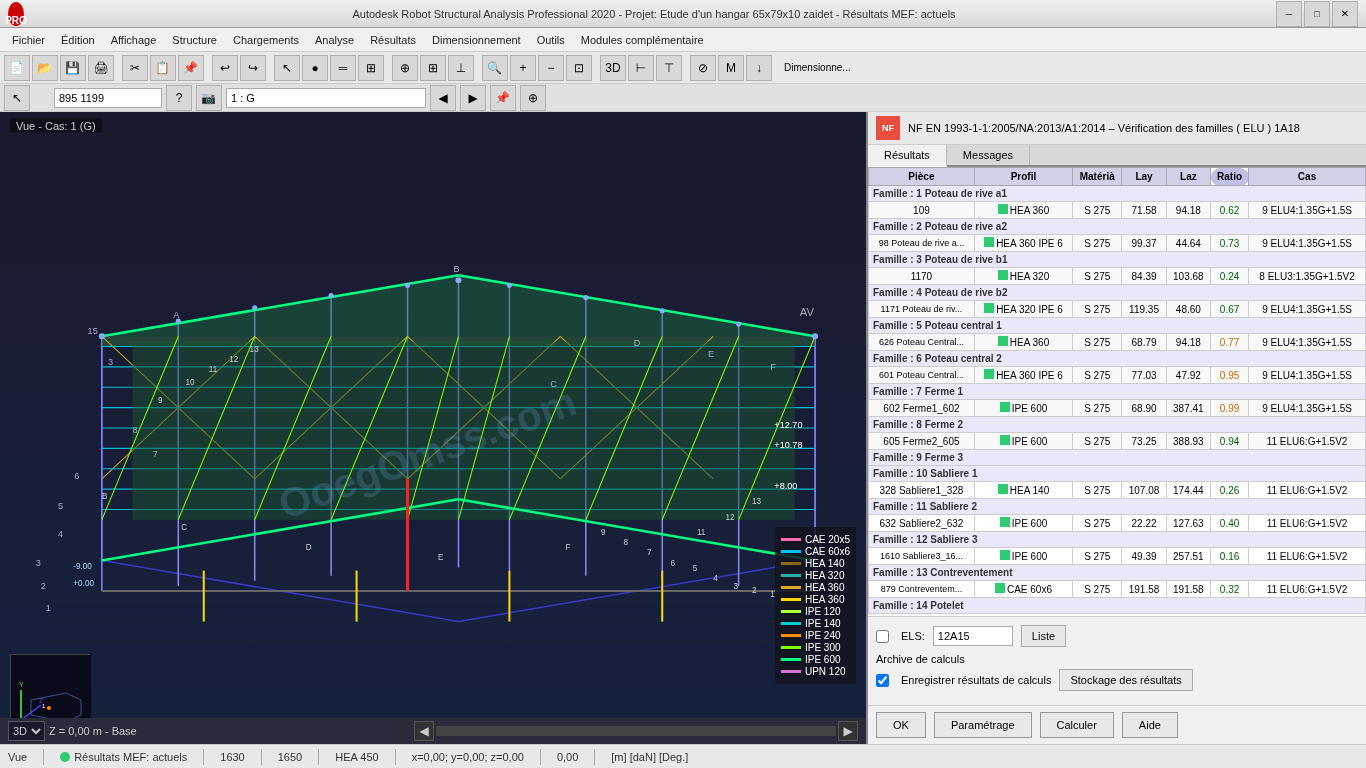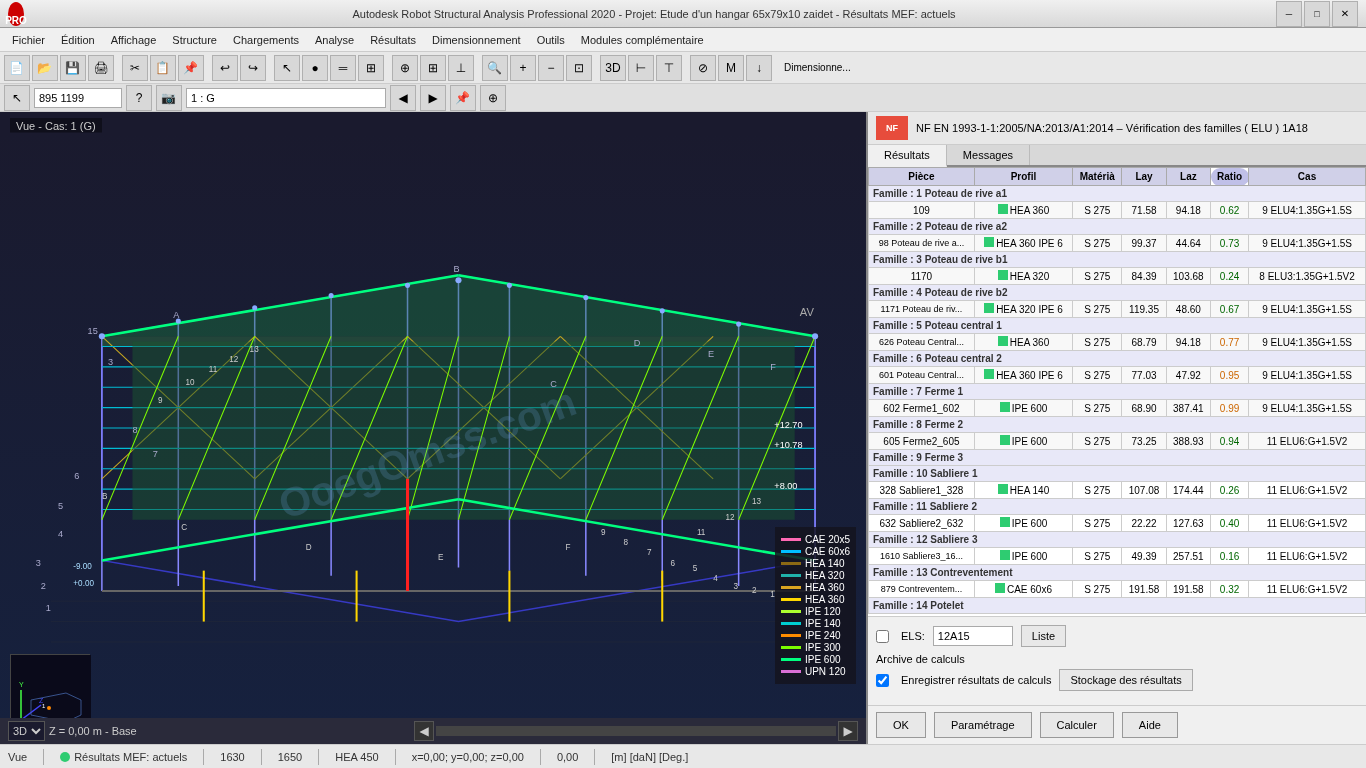--- a/index.html
+++ b/index.html
@@ -165,21 +165,21 @@
     #nf-header {
       background: #e8e8e8;
       padding: 4px 8px;
       font-size: 11px;
       border-bottom: 1px solid #ccc;
       display: flex;
       align-items: center;
       gap: 8px;
     }
     .nf-icon {
-      width: 32px; height: 24px;
+      width: 24px; height: 24px;
       background: #e74c3c;
       display: flex; align-items: center; justify-content: center;
       color: white; font-size: 9px; font-weight: bold;
     }
 
     
     #panel-tabs {
       display: flex;
       background: #d8d8d8;
       border-bottom: 2px solid #888;
@@ -382,21 +382,21 @@
   <div class="tb-sep"></div>
   <div class="tb-btn">⊘</div>
   <div class="tb-btn">M</div>
   <div class="tb-btn">↓</div>
   <div class="tb-sep"></div>
   <span style="font-size:10px; padding:0 4px;">Dimensionne...</span>
 </div>
 
 <div id="toolbar2">
   <div class="tb-btn">↖</div>
-  <input class="tb2-input" style="width: 88px;" value="895 1199">
+  <input class="tb2-input" style="width: 108px; margin-left: 20px;" value="895 1199">
   <div class="tb-btn">?</div>
   <div class="tb-btn">📷</div>
   <input class="tb2-input" style="width: 200px;" value="1 : G">
   <div class="tb-btn">◀</div>
   <div class="tb-btn">▶</div>
   <div class="tb-btn">📌</div>
   <div class="tb-btn">⊕</div>
 </div>
 
 <div id="main" style="height: calc(768px - 28px - 24px - 32px - 28px - 24px); display:flex;">

